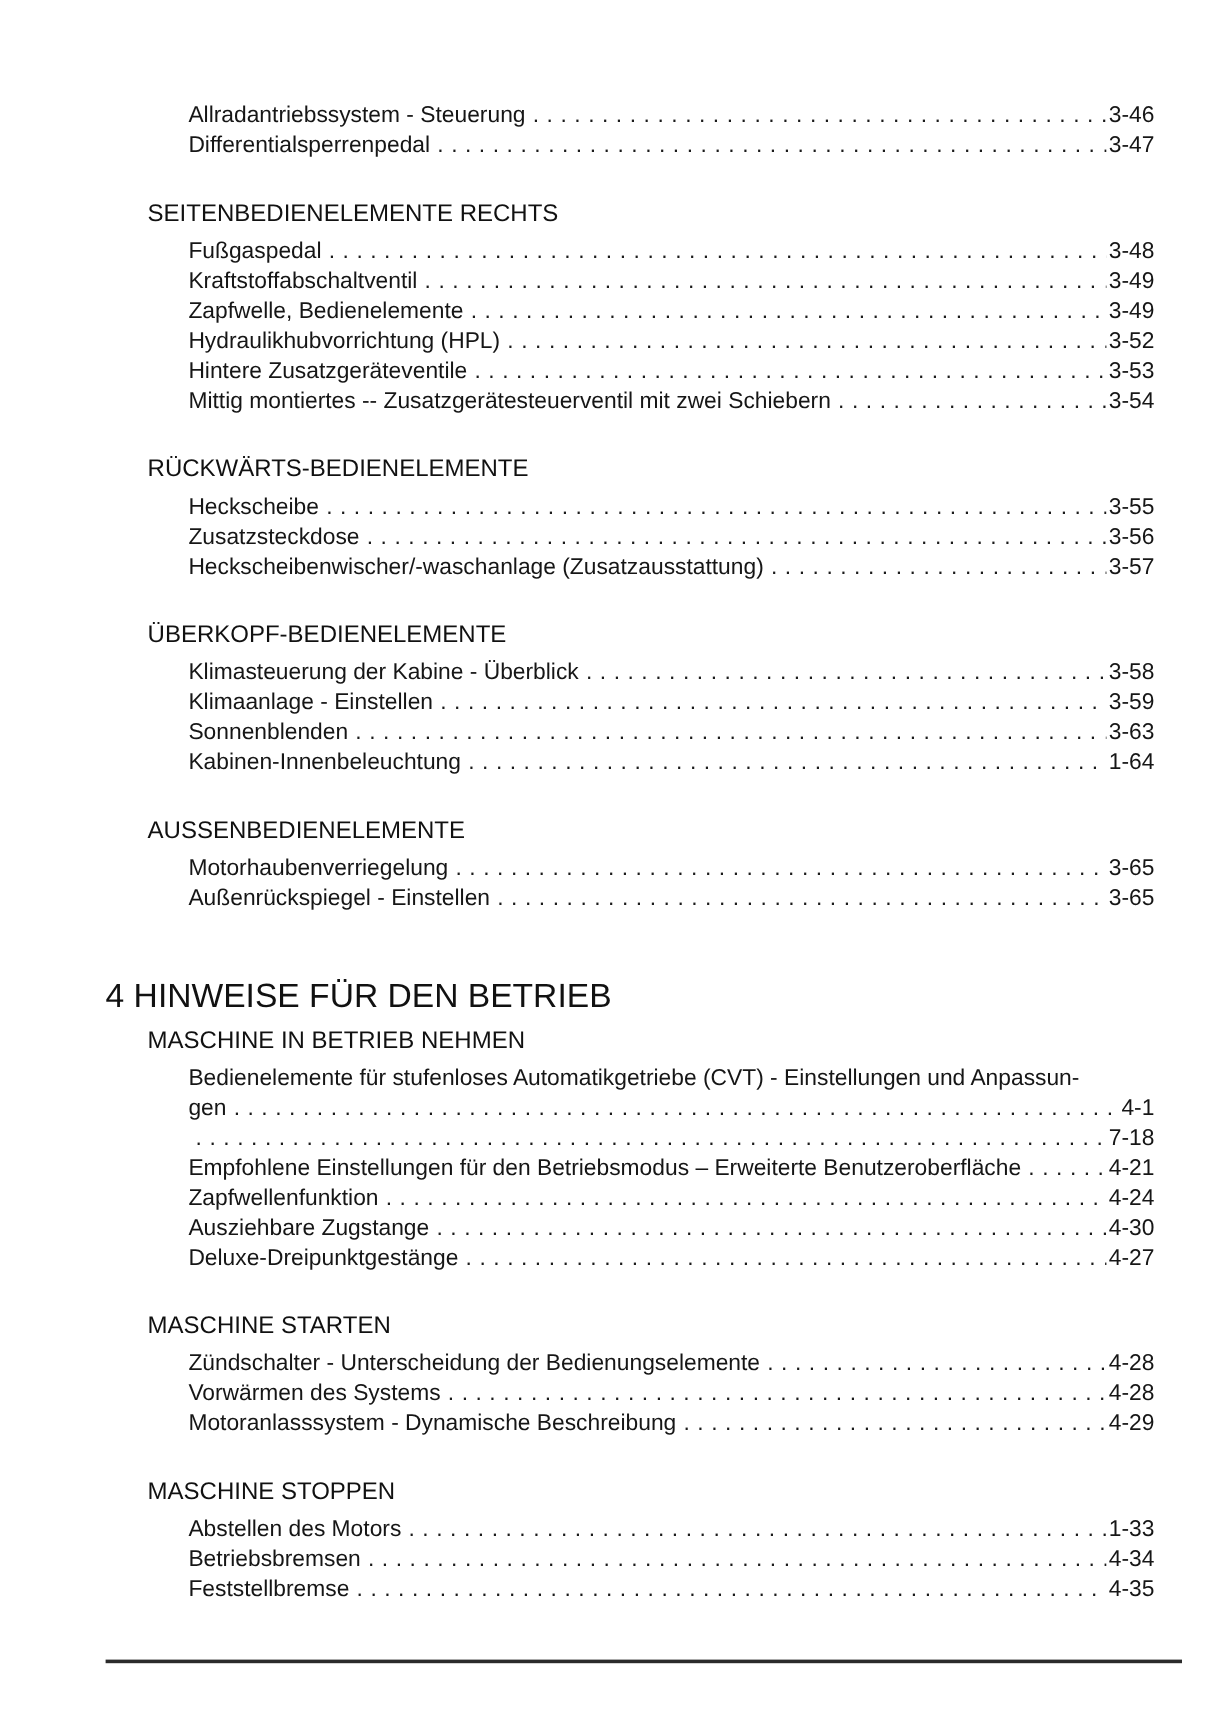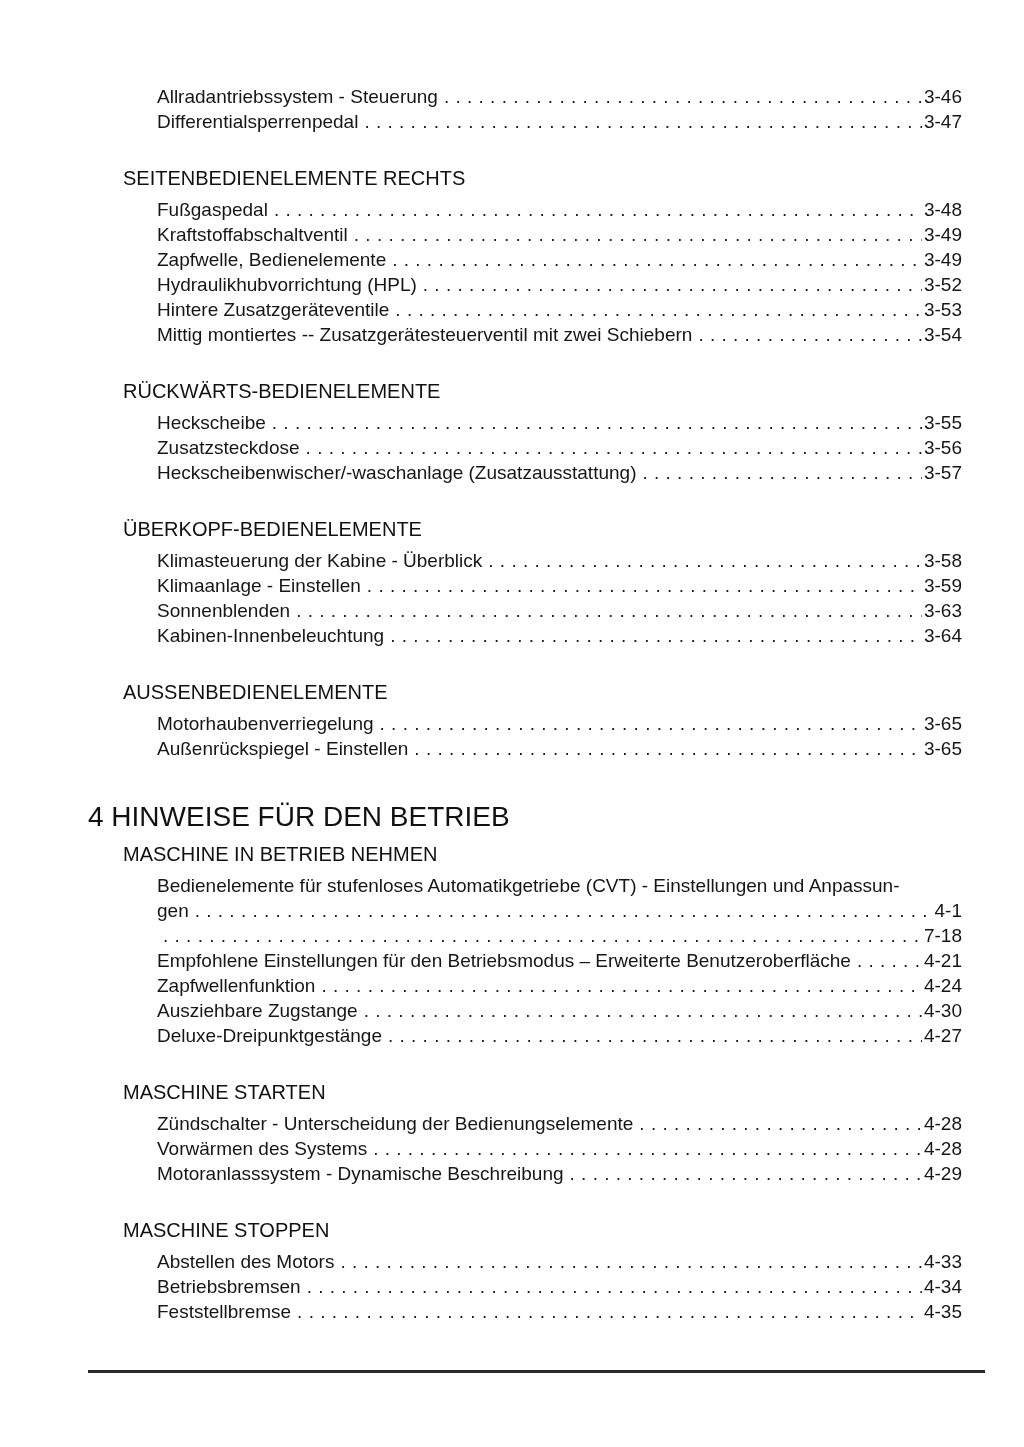--- a/index.html
+++ b/index.html
@@ -16,21 +16,21 @@
     color: #161616;
     font-family: "Liberation Sans", "DejaVu Sans", sans-serif;
     padding: 84px 39px 0 88px;
     overflow: hidden;
   }
   .chapter-heading {
     font-size: 28px;
     line-height: 34px;
     font-weight: normal;
     color: #111111;
-    margin: 39px 0 4px 0;
+    margin: 52px 0 4px 0;
     white-space: nowrap;
   }
   .section-heading {
     font-size: 20px;
     line-height: 28px;
     font-weight: normal;
     color: #111111;
     margin: 30px 0 5px 35px;
     white-space: nowrap;
   }
@@ -166,21 +166,21 @@
         <span class="p">3-59</span>
       </div>
       <div class="entry single">
         <span class="t">Sonnenblenden</span>
         <span class="dots">....................................................................................................................................................................................</span>
         <span class="p">3-63</span>
       </div>
       <div class="entry single">
         <span class="t">Kabinen-Innenbeleuchtung</span>
         <span class="dots">....................................................................................................................................................................................</span>
-        <span class="p">3-64</span>
+        <span class="p">1-64</span>
       </div>
     </div>
   </section>
 
   <section>
     <h2 class="section-heading">AUSSENBEDIENELEMENTE</h2>
     <div class="entries">
       <div class="entry single">
         <span class="t">Motorhaubenverriegelung</span>
         <span class="dots">....................................................................................................................................................................................</span>
@@ -255,21 +255,21 @@
         </div>
       </div>
     </section>
 
     <section>
       <h2 class="section-heading">MASCHINE STOPPEN</h2>
       <div class="entries">
         <div class="entry single">
           <span class="t">Abstellen des Motors</span>
           <span class="dots">....................................................................................................................................................................................</span>
-          <span class="p">4-33</span>
+          <span class="p">1-33</span>
         </div>
         <div class="entry single">
           <span class="t">Betriebsbremsen</span>
           <span class="dots">....................................................................................................................................................................................</span>
           <span class="p">4-34</span>
         </div>
         <div class="entry single">
           <span class="t">Feststellbremse</span>
           <span class="dots">....................................................................................................................................................................................</span>
           <span class="p">4-35</span>

